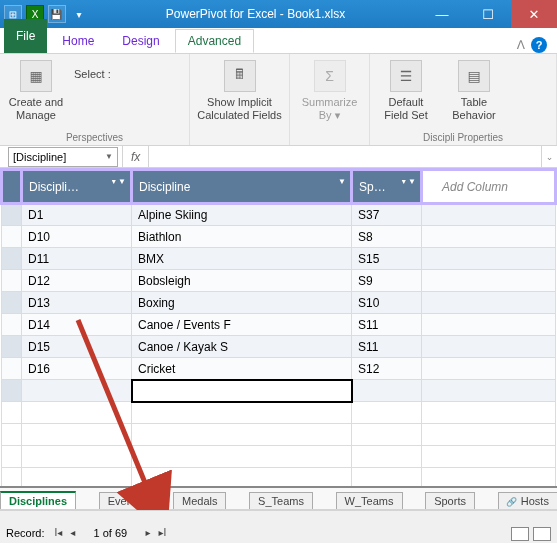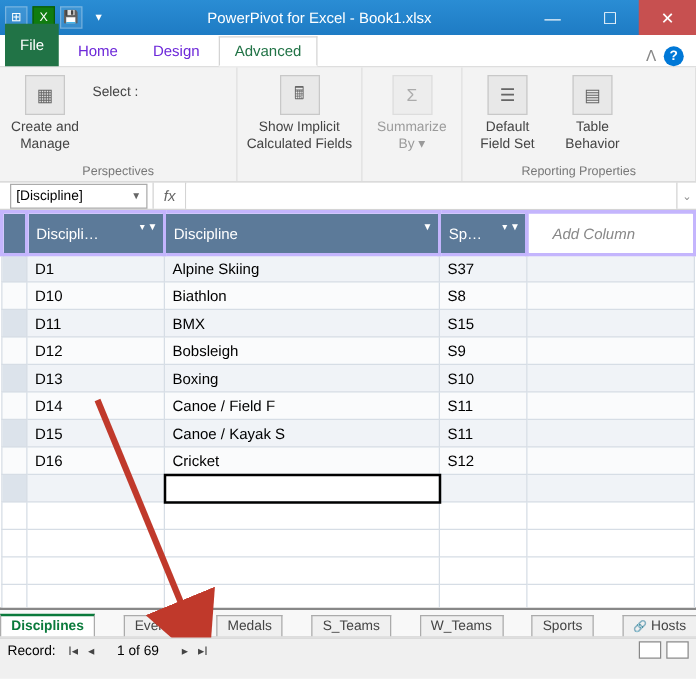--- a/index.html
+++ b/index.html
@@ -55,21 +55,21 @@
 .grid .selcell { outline:2px solid #000; outline-offset:-1px; background:#fff !important;}
 .col-id{width:110px;} .col-disc{width:220px;} .col-sport{width:70px;} .col-row{width:20px;}
 
 
 .sheettabs { height:22px; border-bottom:1px solid #d4d4d4; display:flex; align-items:flex-end; font-size:11px; padding-left:0; gap:0; background:#f8f8f8;justify-content:space-between;}
 .stab { padding:2px 8px; border:1px solid #ababab; border-bottom:none; background:#f0f0f0; color:#444; margin-right:-1px; cursor:pointer;}
 .stab.active { background:#fff; color:#0a7a3b; font-weight:bold; border-top:2px solid #0a7a3b;}
 .stab .link{font-size:9px; color:#888; margin-right:3px;}
 
 
-.statusbar { height:22px; background:#f0f0f0; border-top:1px solid #d4d4d4; display:flex; align-items:flex-end; font-size:11px; padding:16px 6px; gap:8px;}
+.statusbar { height:22px; background:#f0f0f0; border-top:1px solid #d4d4d4; display:flex; align-items:flex-start; font-size:11px; padding:16px 6px; gap:8px;}
 .navbtns { display:flex; gap:4px;}
 .navbtn { cursor:pointer; color:#444; font-size:10px; padding:0 2px;}
 .view-icons { margin-left:auto; display:flex; gap:4px;}
 .vicon { width:18px; height:14px; border:1px solid #888; background:#fff; cursor:pointer;}
 
 
 .arrow-ann { position:absolute; left:68px; top:310px; pointer-events:none; }
 </style>
 </head>
 <body>
@@ -135,21 +135,21 @@
     <div class="group-content">
       <div class="bigbtn">
         <div class="icon">☰</div>
         <div class="lbl">Default Field Set</div>
       </div>
       <div class="bigbtn">
         <div class="icon">▤</div>
         <div class="lbl">Table Behavior</div>
       </div>
     </div>
-    <div class="group-label">Reporting Properties</div>
+    <div class="group-label">Discipli Properties</div>
   </div>
 </div>
 
 <div class="formulabar">
   <div class="namebox">
     <span>[Discipline]</span>
     <span class="arrow">▼</span>
   </div>
   <div class="fx">fx</div>
   <input class="fbar-input" value="" style="">
@@ -199,21 +199,21 @@
         <tr>
           <td class="rowhdr"></td>
           <td>D13</td>
           <td>Boxing</td>
           <td>S10</td>
           <td></td>
         </tr>
         <tr>
           <td class="rowhdr"></td>
           <td>D14</td>
-          <td>Canoe / Field F</td>
+          <td>Canoe / Events F</td>
           <td>S11</td>
           <td></td>
         </tr>
         <tr>
           <td class="rowhdr"></td>
           <td>D15</td>
           <td>Canoe / Kayak S</td>
           <td>S11</td>
           <td></td>
         </tr>

